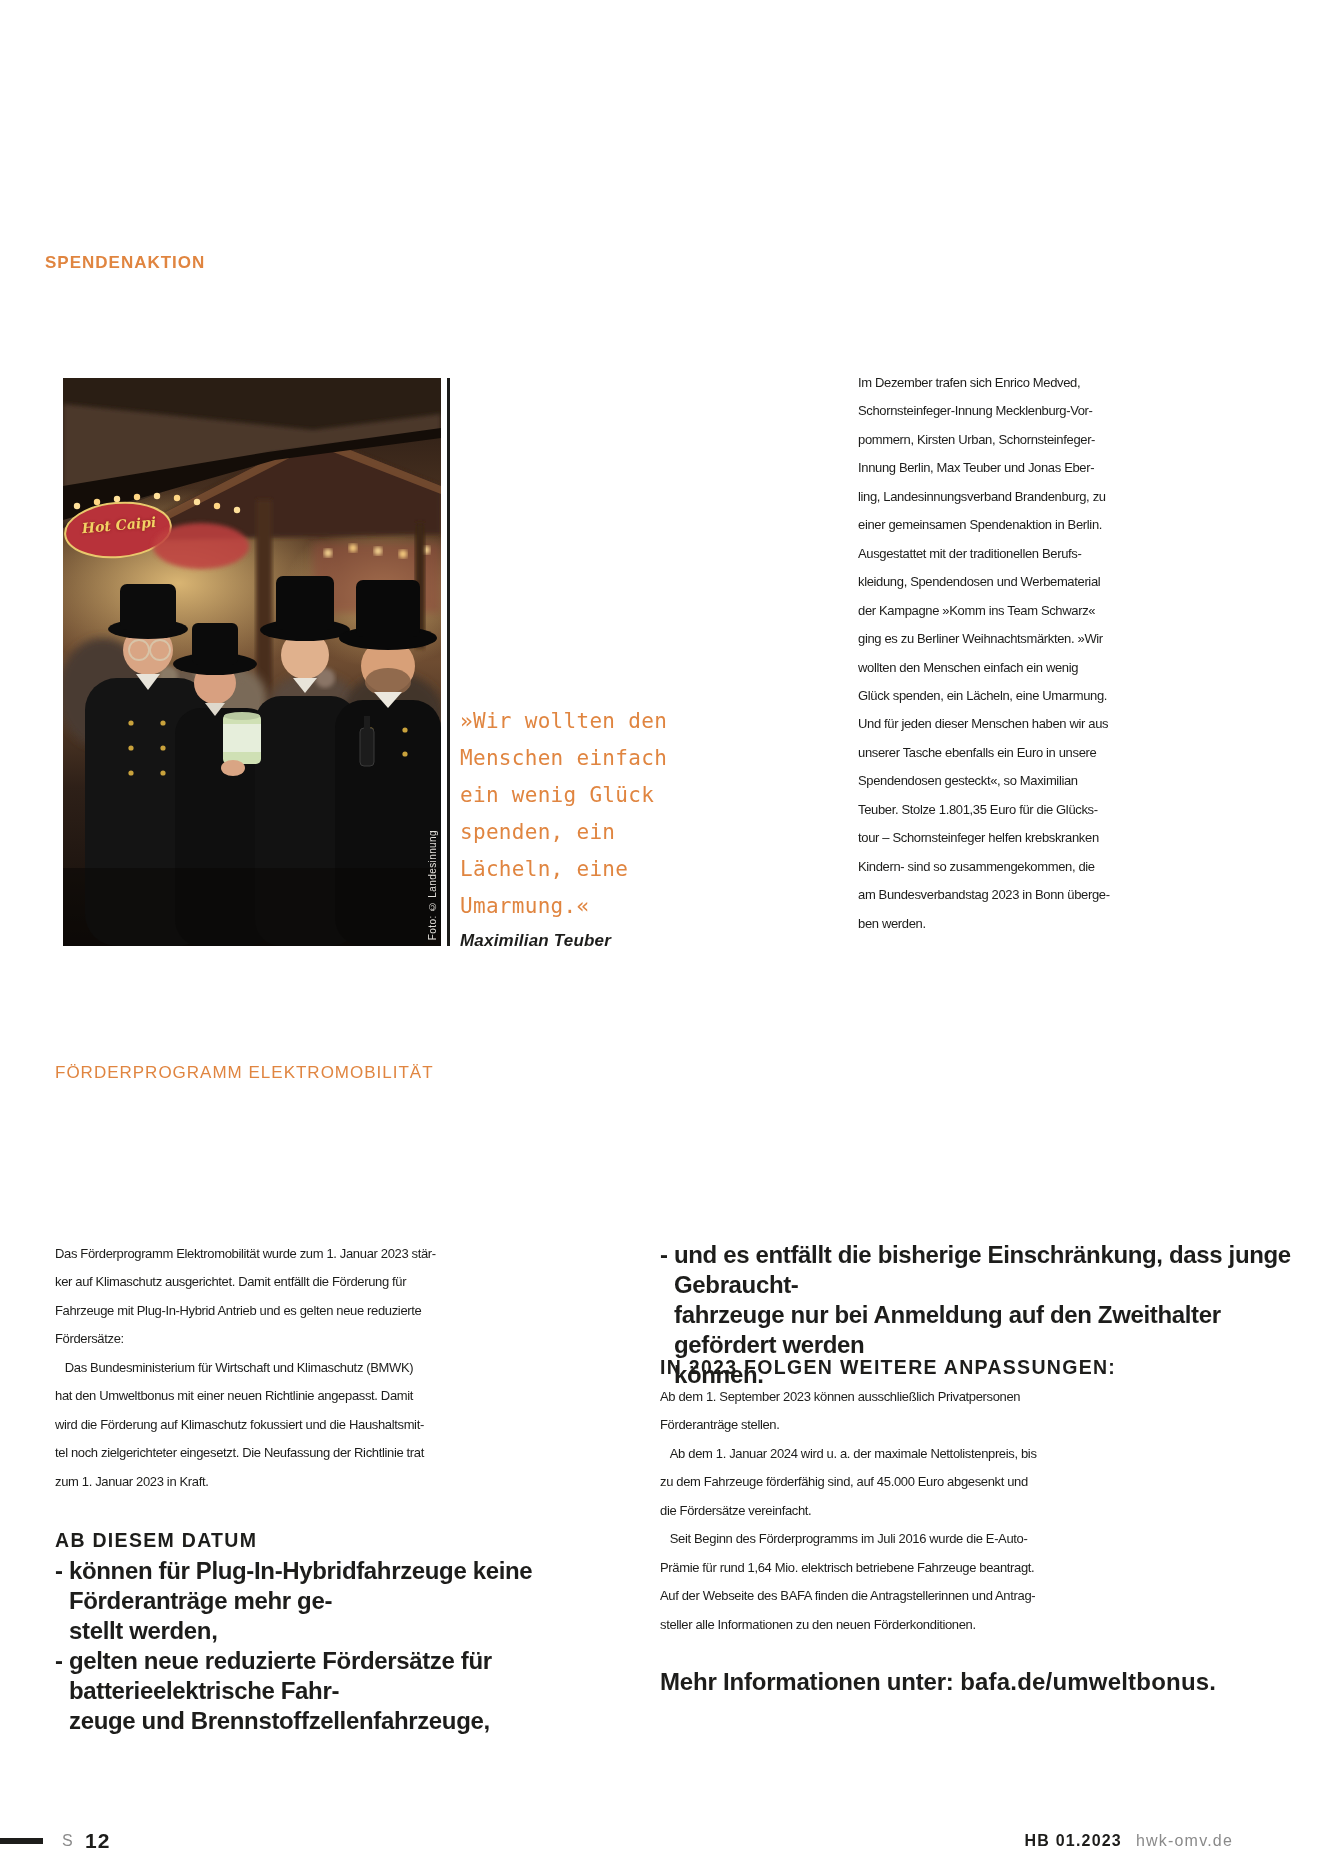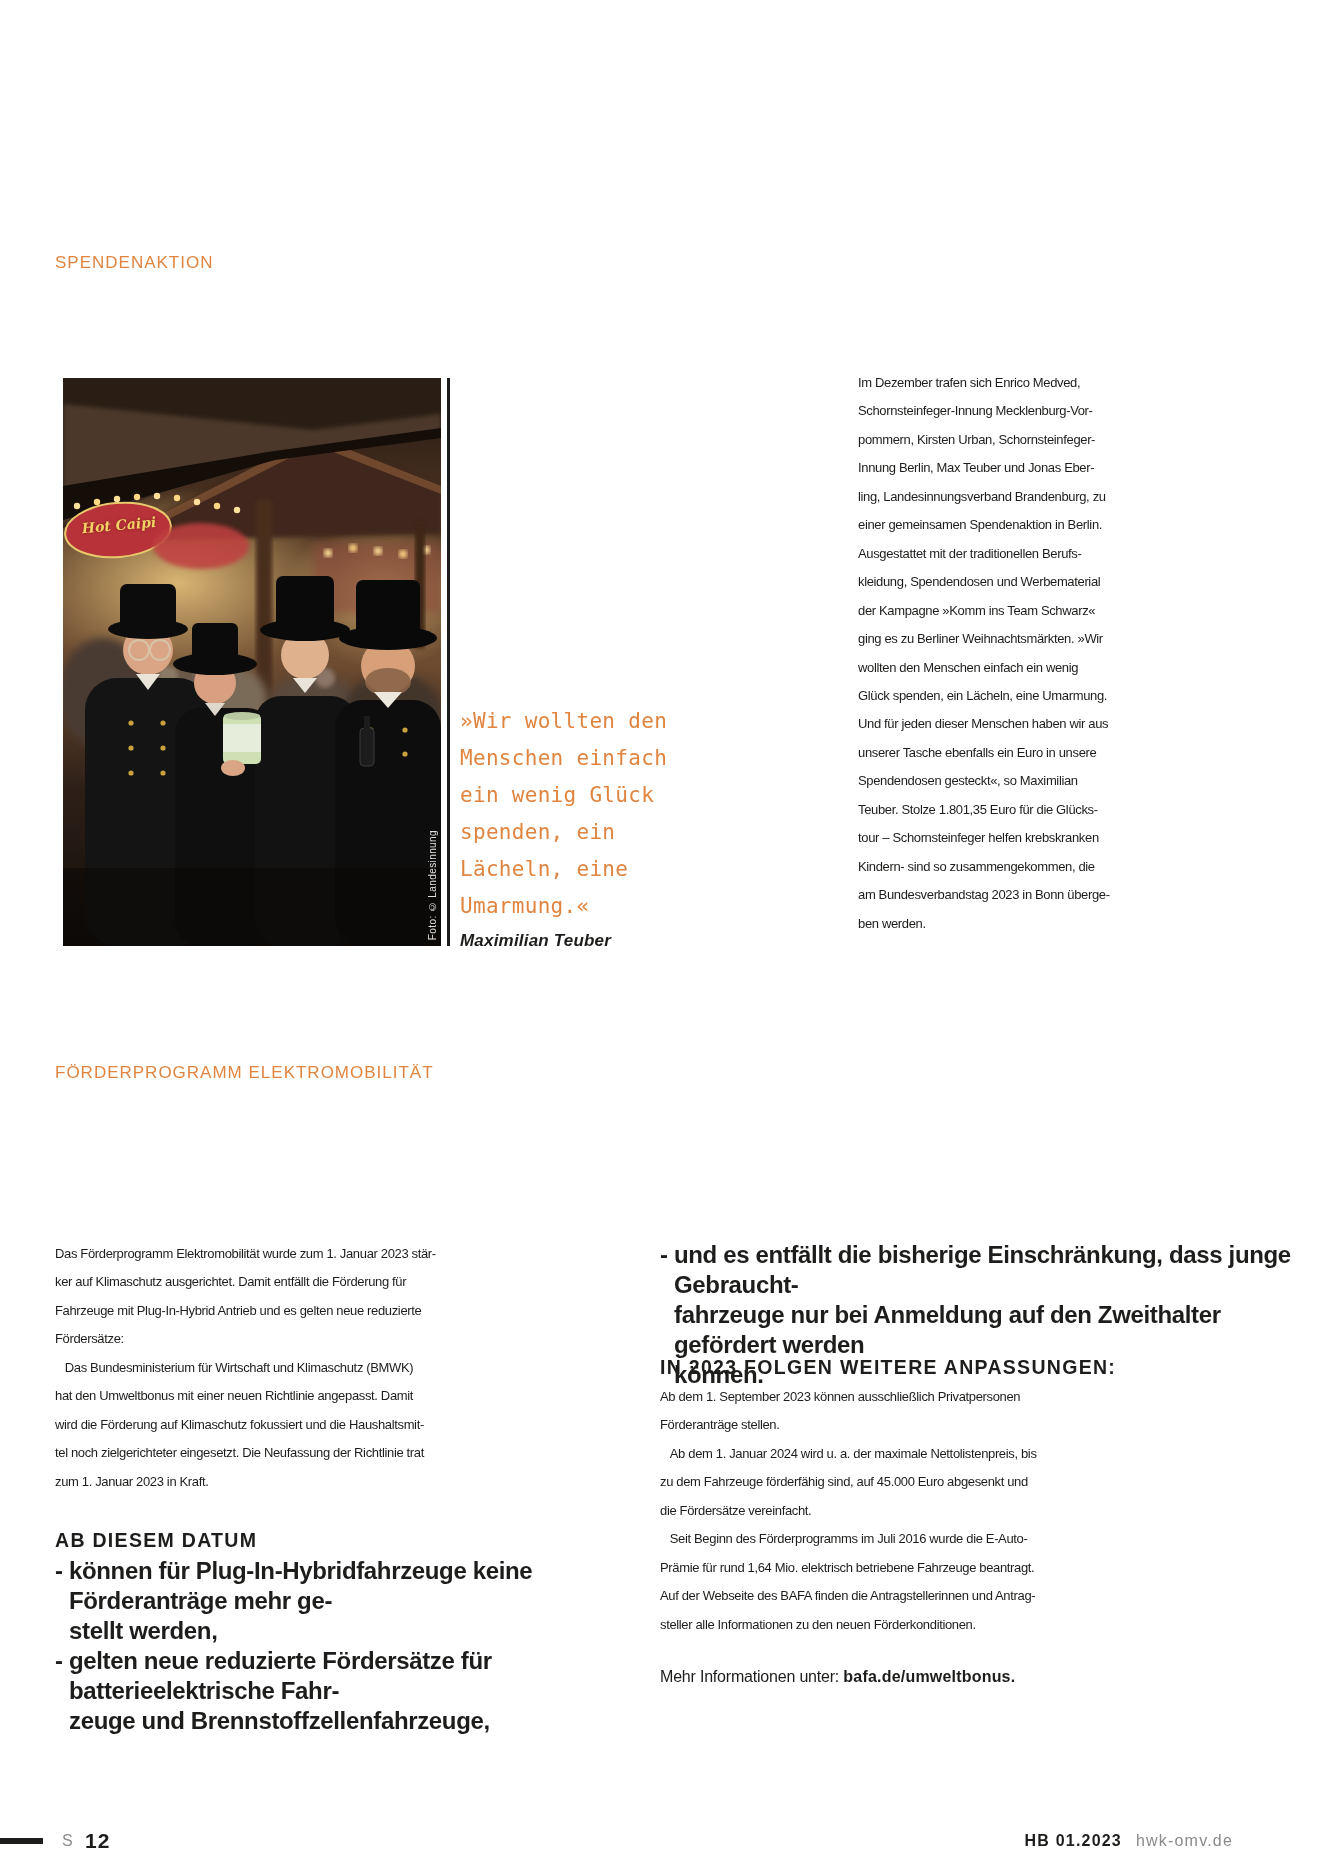--- a/index.html
+++ b/index.html
@@ -40,35 +40,35 @@
     writing-mode:vertical-rl;transform:rotate(180deg);
     font-size:10px;color:#f5f2ec;letter-spacing:.4px;opacity:.92;
   }
   .sign-text{
     position:absolute;left:8px;top:139px;width:96px;text-align:center;
     font-family:"DejaVu Serif",serif;font-style:italic;font-weight:bold;
     font-size:14px;color:#f2d264;transform:rotate(-5deg);
     text-shadow:0 0 3px rgba(120,20,20,.8);
   }
   .vrule{background:#1d1d1b;}
-  .moreinfo{font-size:16px;letter-spacing:-0.2px;white-space:nowrap;}
+  .moreinfo{font-size:24px;letter-spacing:-0.2px;white-space:nowrap;font-weight:bold;}
   .moreinfo b{letter-spacing:.2px;}
   .footer-rule{background:#1d1d1b;}
   .footer-s{font-size:16px;color:#8a8a8a;letter-spacing:1px;}
   .footer-num{font-size:21px;font-weight:bold;color:#1d1d1b;letter-spacing:1px;}
   .footer-right{font-size:16px;white-space:nowrap;}
   .footer-issue{font-weight:bold;color:#1d1d1b;letter-spacing:1.2px;}
   .footer-site{color:#8a8a8a;letter-spacing:1.2px;margin-left:14px;}
 </style>
 </head>
 <body>
 
 <div class="page">
 
-  <div class="abs kicker" style="left:55px;top:253px;">SPENDENAKTION</div>
+  <div class="abs kicker" style="left:45px;top:253px;font-weight:bold;">SPENDENAKTION</div>
 
   <figure class="photo abs photo-wrap" style="left:63px;top:378px;width:378px;height:568px;">
     <svg viewBox="0 0 378 568" width="378" height="568" preserveAspectRatio="none" aria-hidden="true">
       <defs>
         <linearGradient id="bg" x1="0" y1="0" x2="0" y2="1">
           <stop offset="0" stop-color="#241812"></stop>
           <stop offset="0.32" stop-color="#5a3d27"></stop>
           <stop offset="0.5" stop-color="#6e4c31"></stop>
           <stop offset="0.72" stop-color="#2e2018"></stop>
           <stop offset="1" stop-color="#110c09"></stop>

